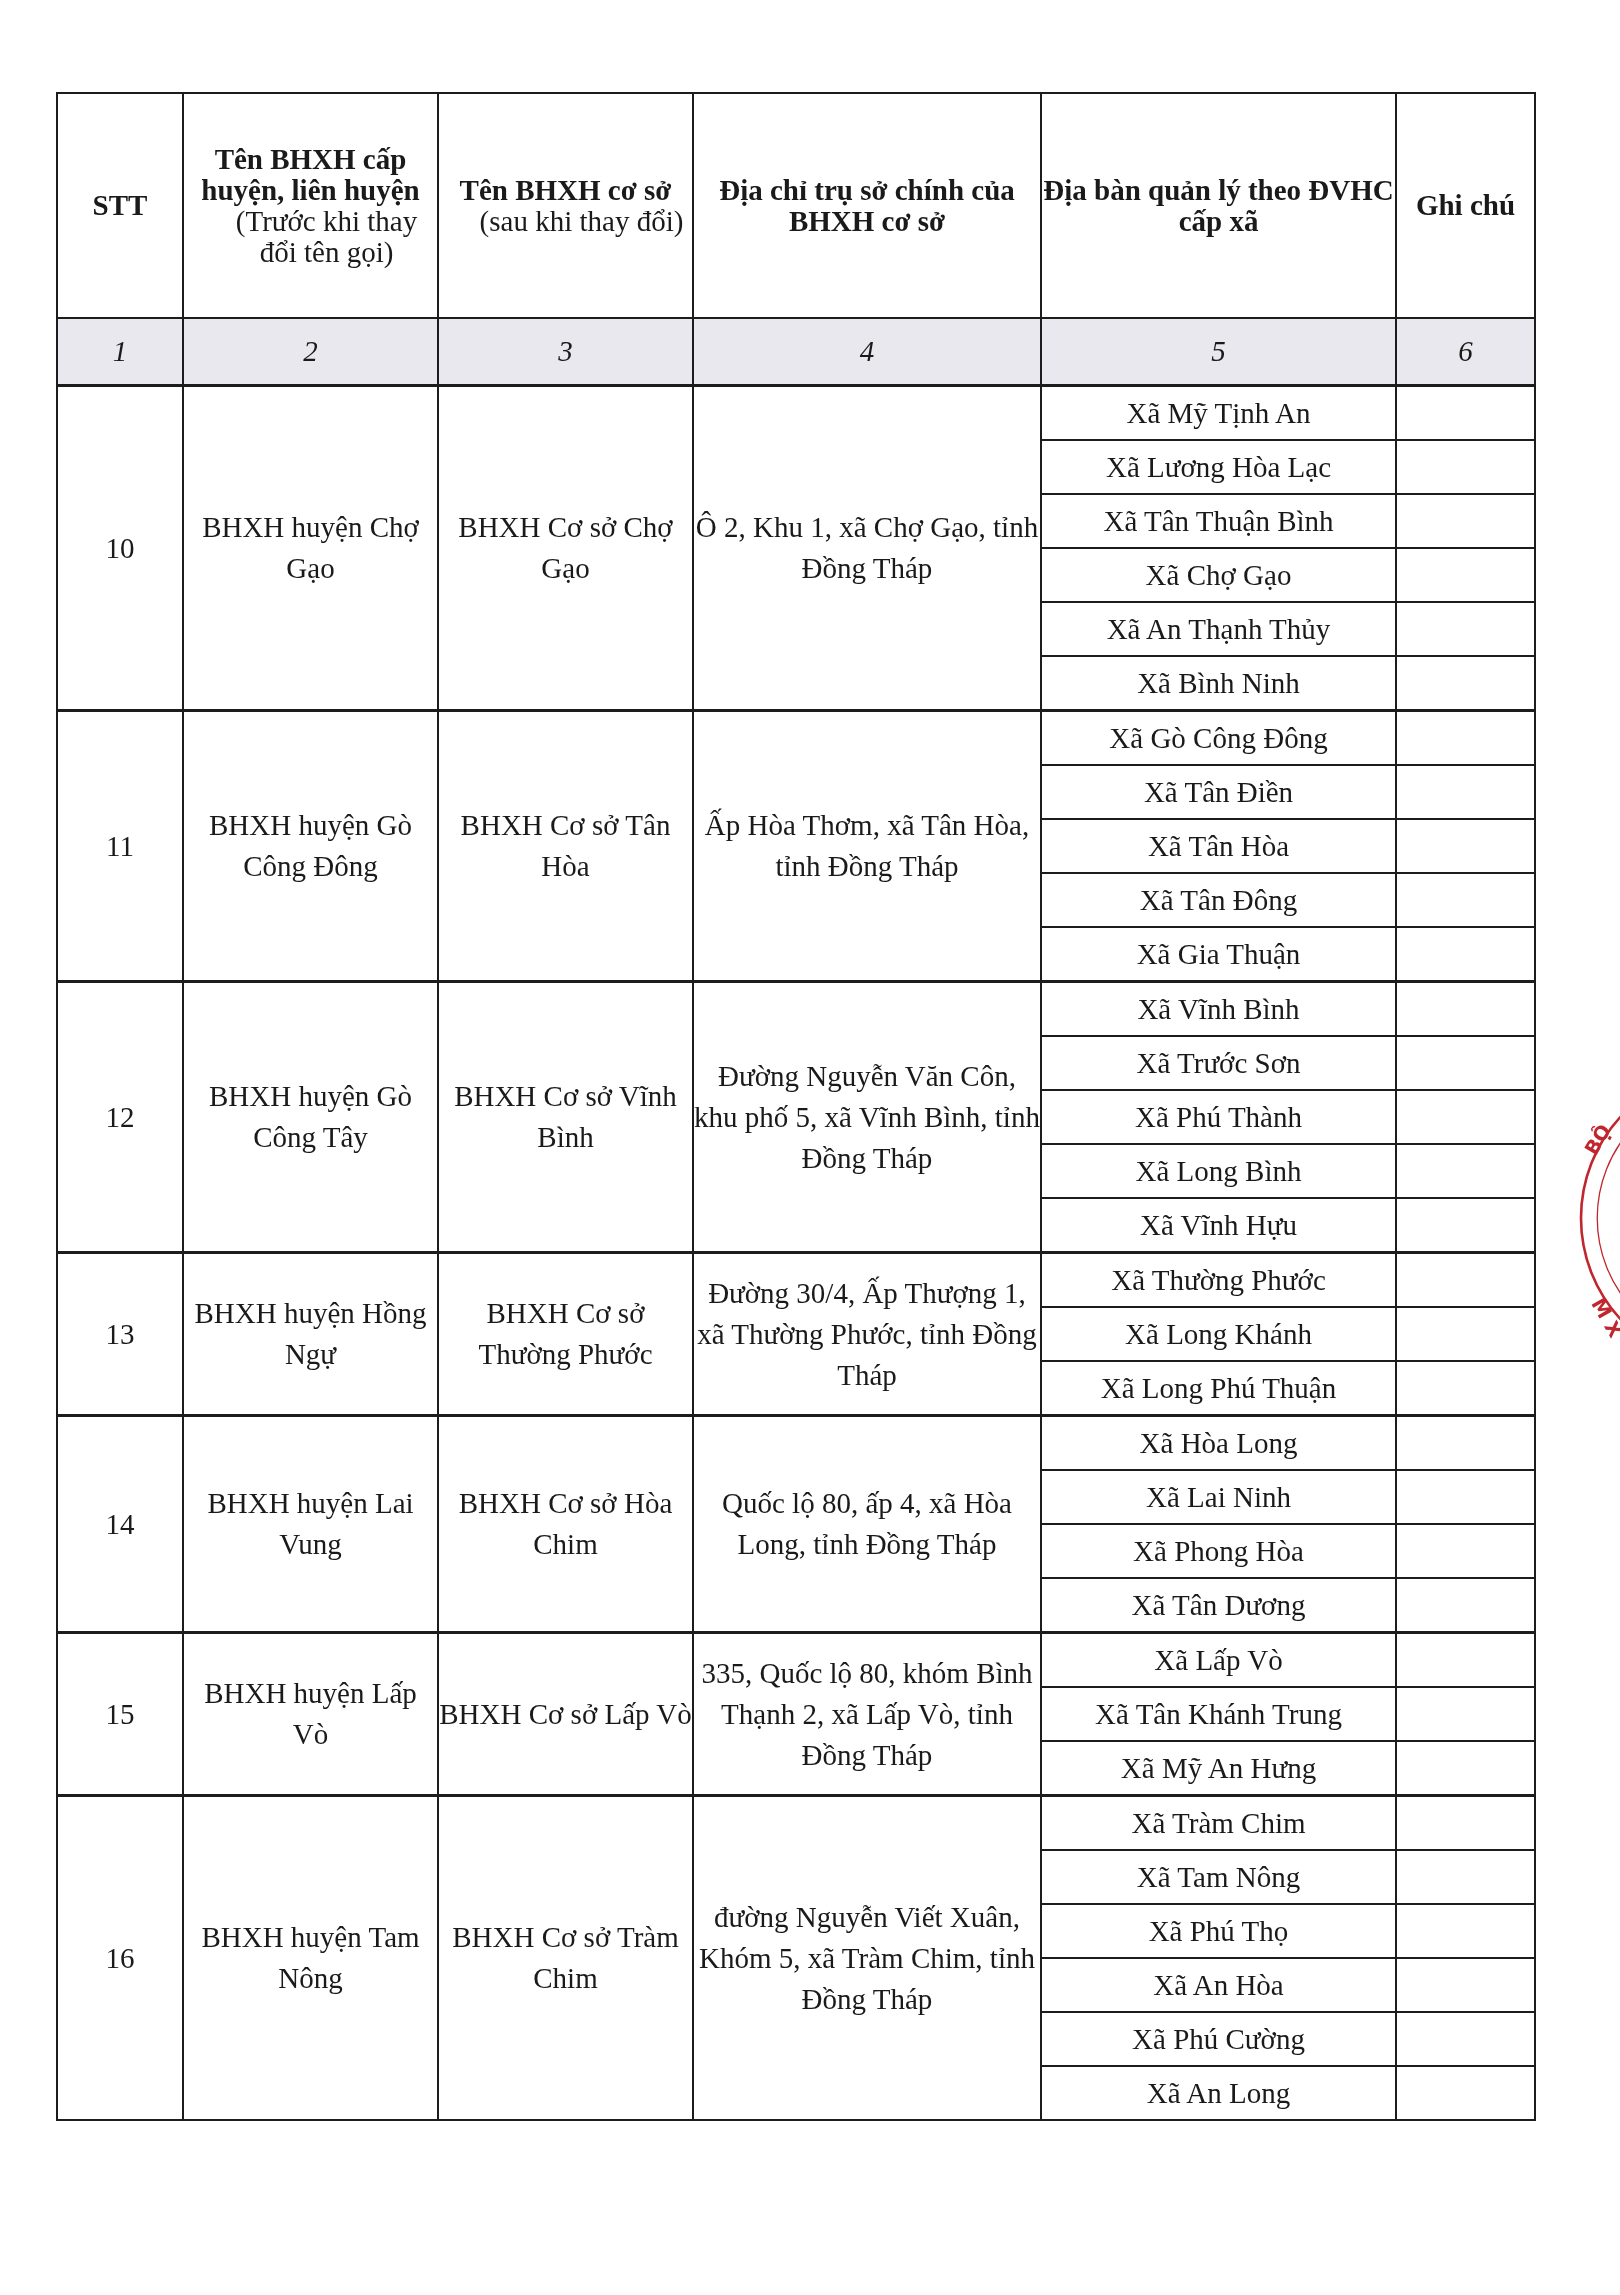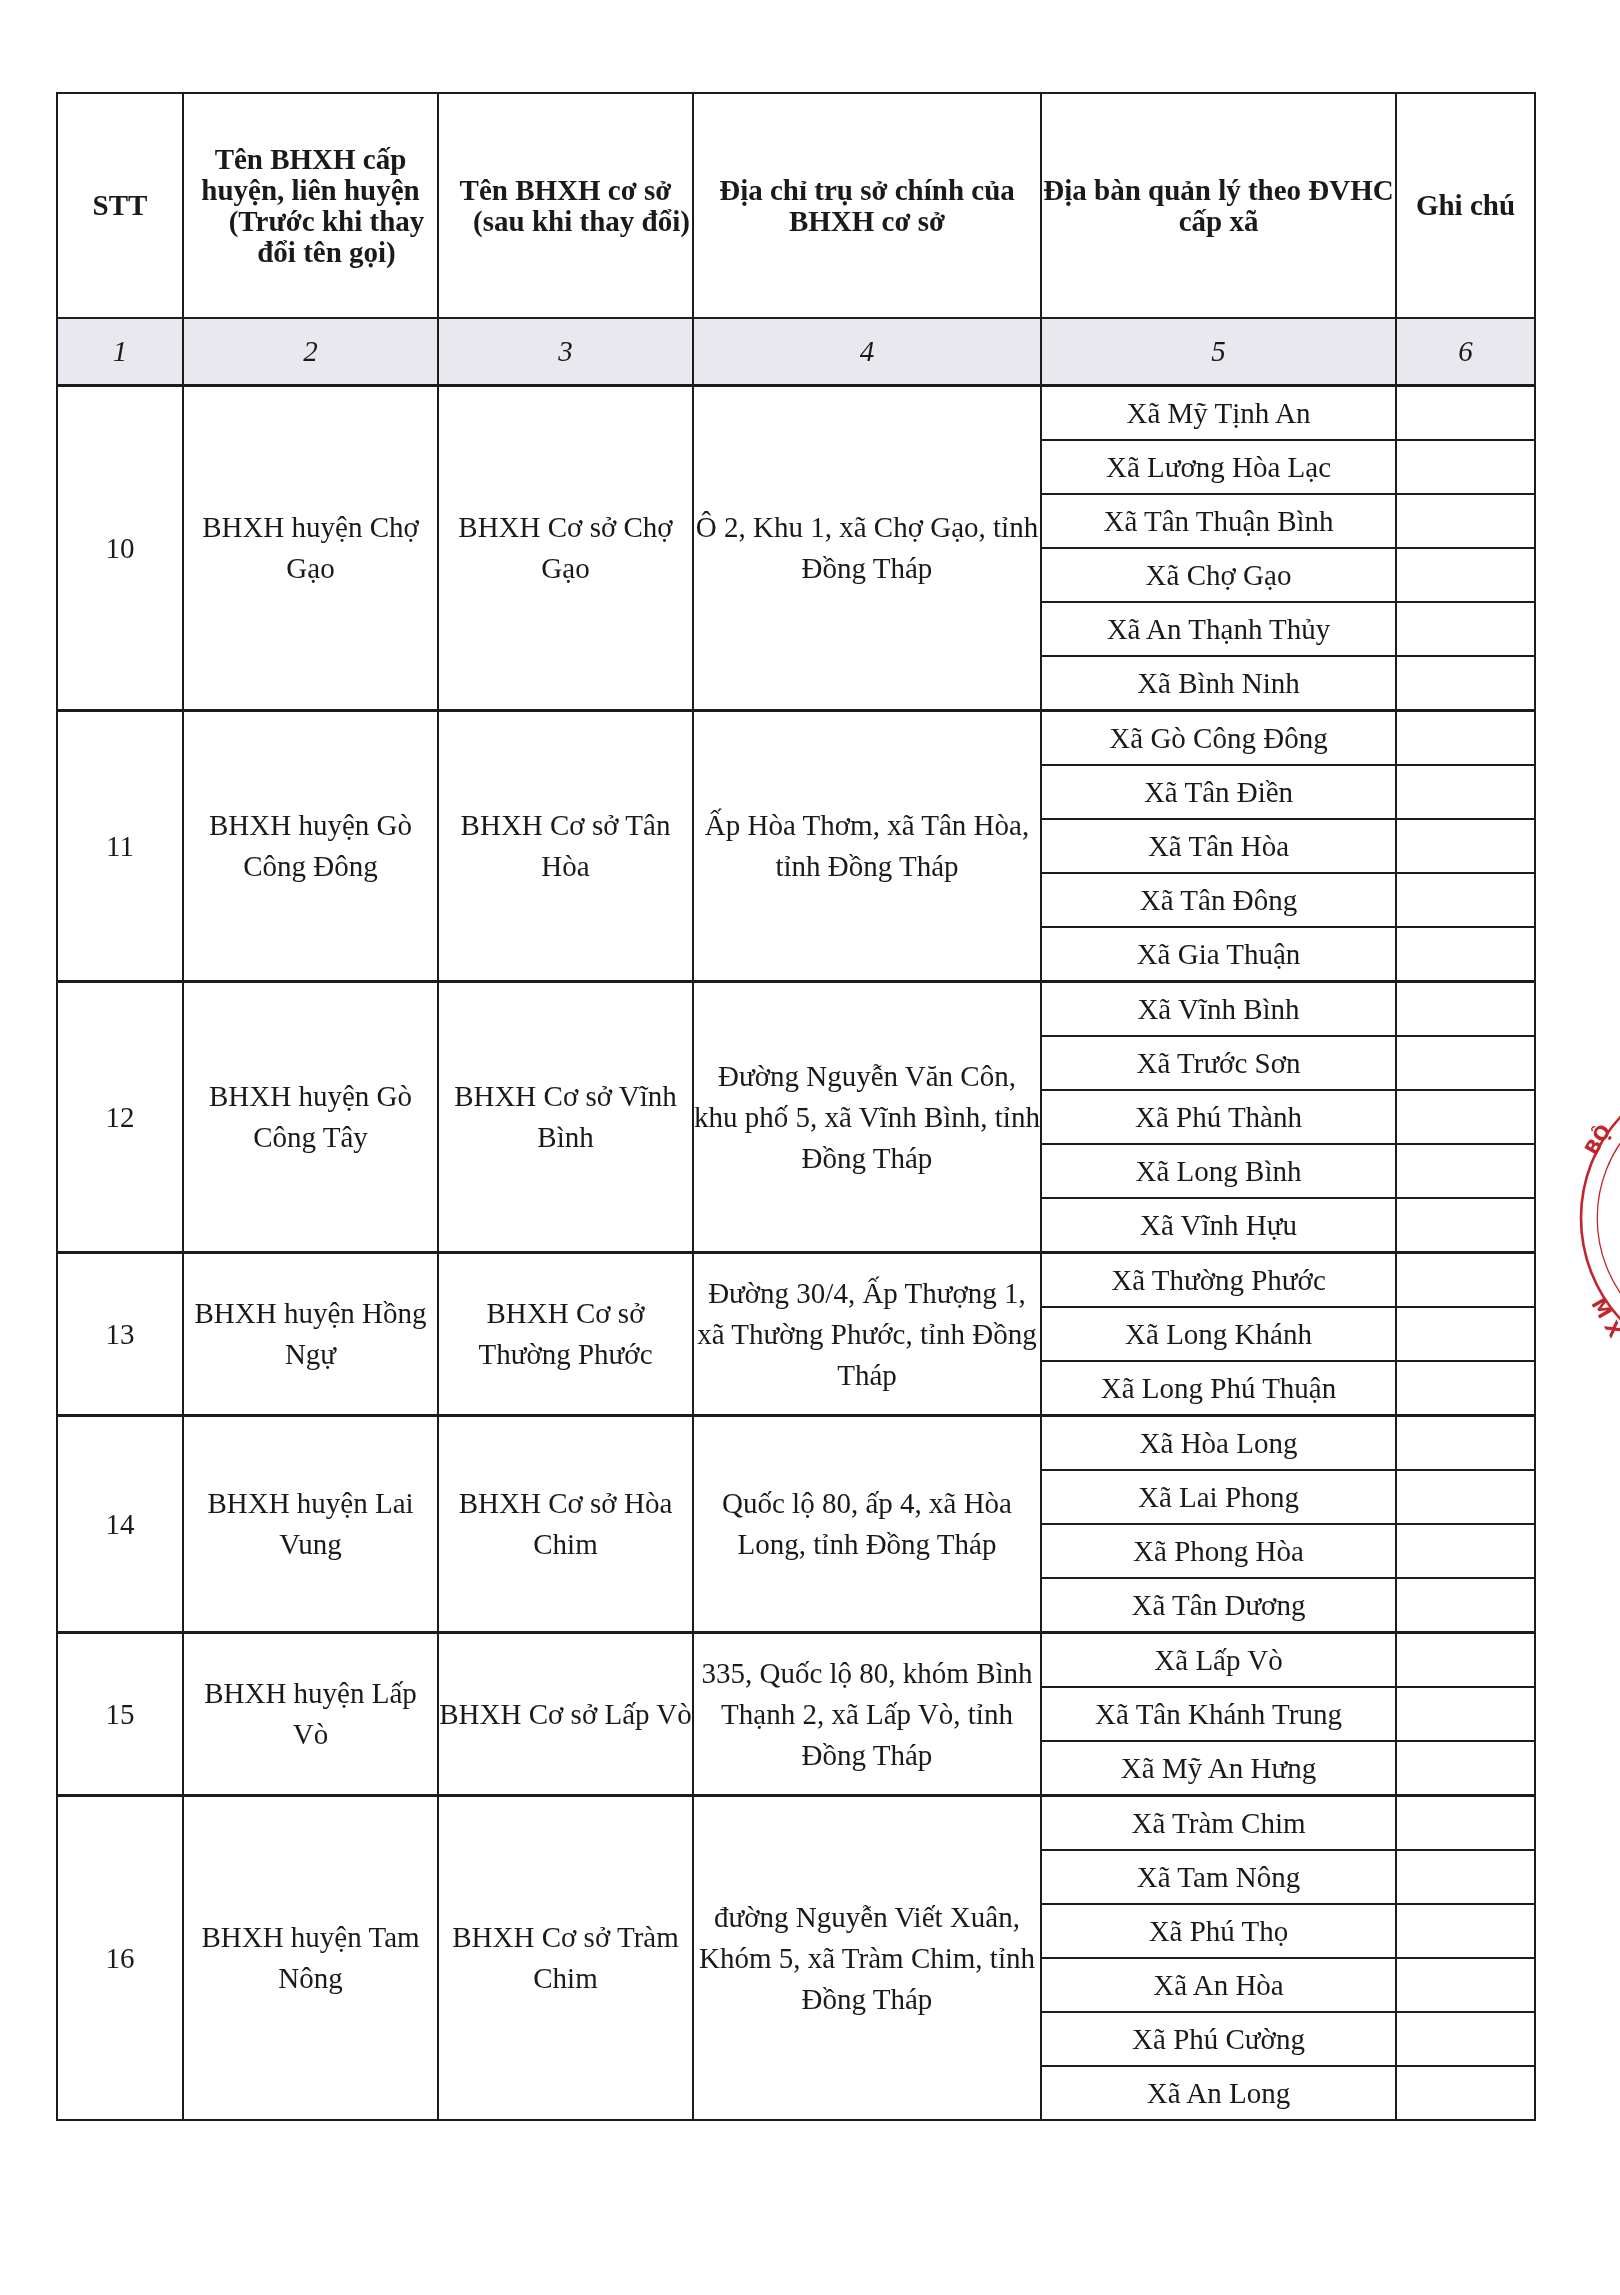--- a/index.html
+++ b/index.html
@@ -11,21 +11,21 @@
   table.main {
     position: absolute; left: 56px; top: 92px; width: 1478px;
     border-collapse: collapse; table-layout: fixed;
   }
   table.main td, table.main th {
     border: 2px solid #1c1c1c; padding: 0; vertical-align: middle; text-align: center;
   }
   th.h {
     font-weight: bold; font-size: 29px; line-height: 31px; height: 223px; padding: 0 6.5px;
   }
-  th.h .sub { font-weight: bold; display: block; padding-left: 32px; }
+  th.h .sub { font-weight: normal; display: block; padding-left: 32px; }
   td.num {
     background: #e9e8ee; font-style: italic; font-size: 29px; height: 65px;
   }
   td.stt, td.old, td.new, td.addr { font-size: 29px; line-height: 41px; padding: 0 6.5px; }
   td.ward { text-align: left; font-size: 29px; height: 52px; padding: 0 0 0 6.5px; white-space: nowrap; }
   td.note { height: 52px; }
   tr.group-start td { border-top-width: 3.3px; font-family: Liberation Serif, serif; }
   .stamp {
     position: absolute; left: 1568px; top: 1074px; width: 52px; height: 288px; overflow: hidden;
   }
@@ -156,21 +156,21 @@
         </tr>
         <tr class="group-start">
           <td class="stt" rowspan="4">14</td>
           <td class="old" rowspan="4">BHXH huyện Lai Vung</td>
           <td class="new" rowspan="4">BHXH Cơ sở Hòa Chim</td>
           <td class="addr" rowspan="4">Quốc lộ 80, ấp 4, xã Hòa Long, tỉnh Đồng Tháp</td>
           <td class="ward">Xã Hòa Long</td>
           <td class="note"></td>
         </tr>
         <tr>
-          <td class="ward">Xã Lai Phong</td>
+          <td class="ward">Xã Lai Ninh</td>
           <td class="note"></td>
         </tr>
         <tr>
           <td class="ward">Xã Phong Hòa</td>
           <td class="note"></td>
         </tr>
         <tr>
           <td class="ward">Xã Tân Dương</td>
           <td class="note"></td>
         </tr>

